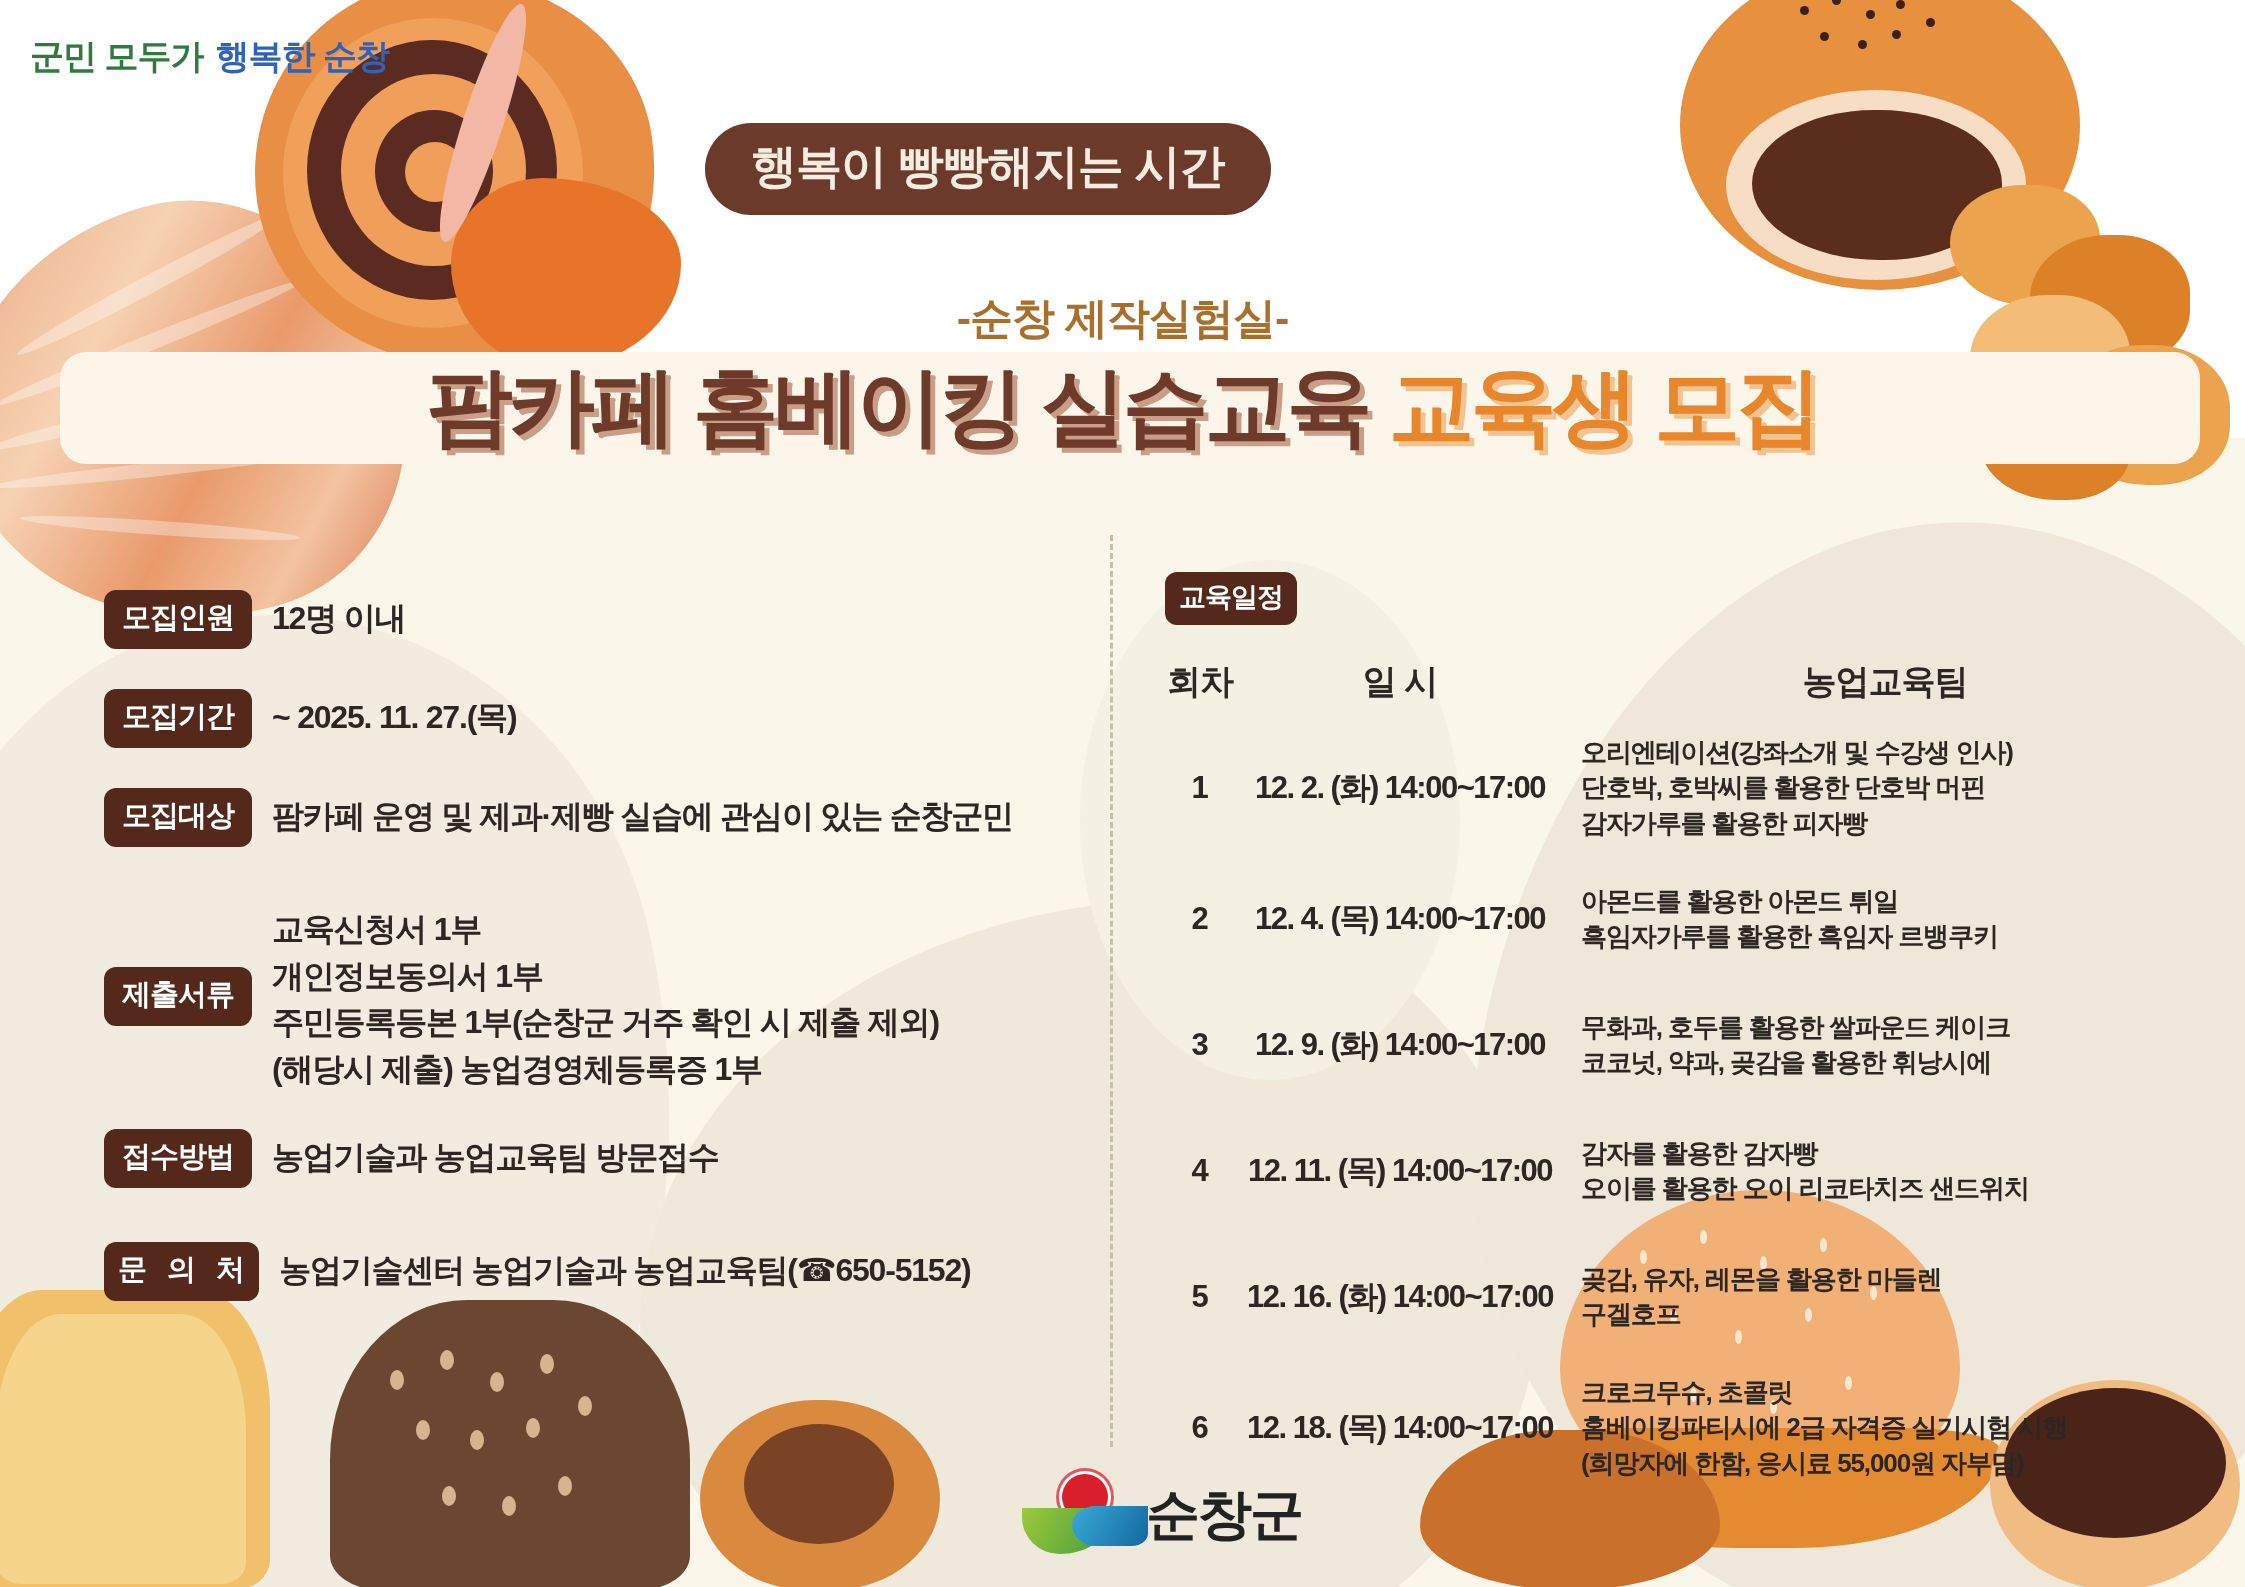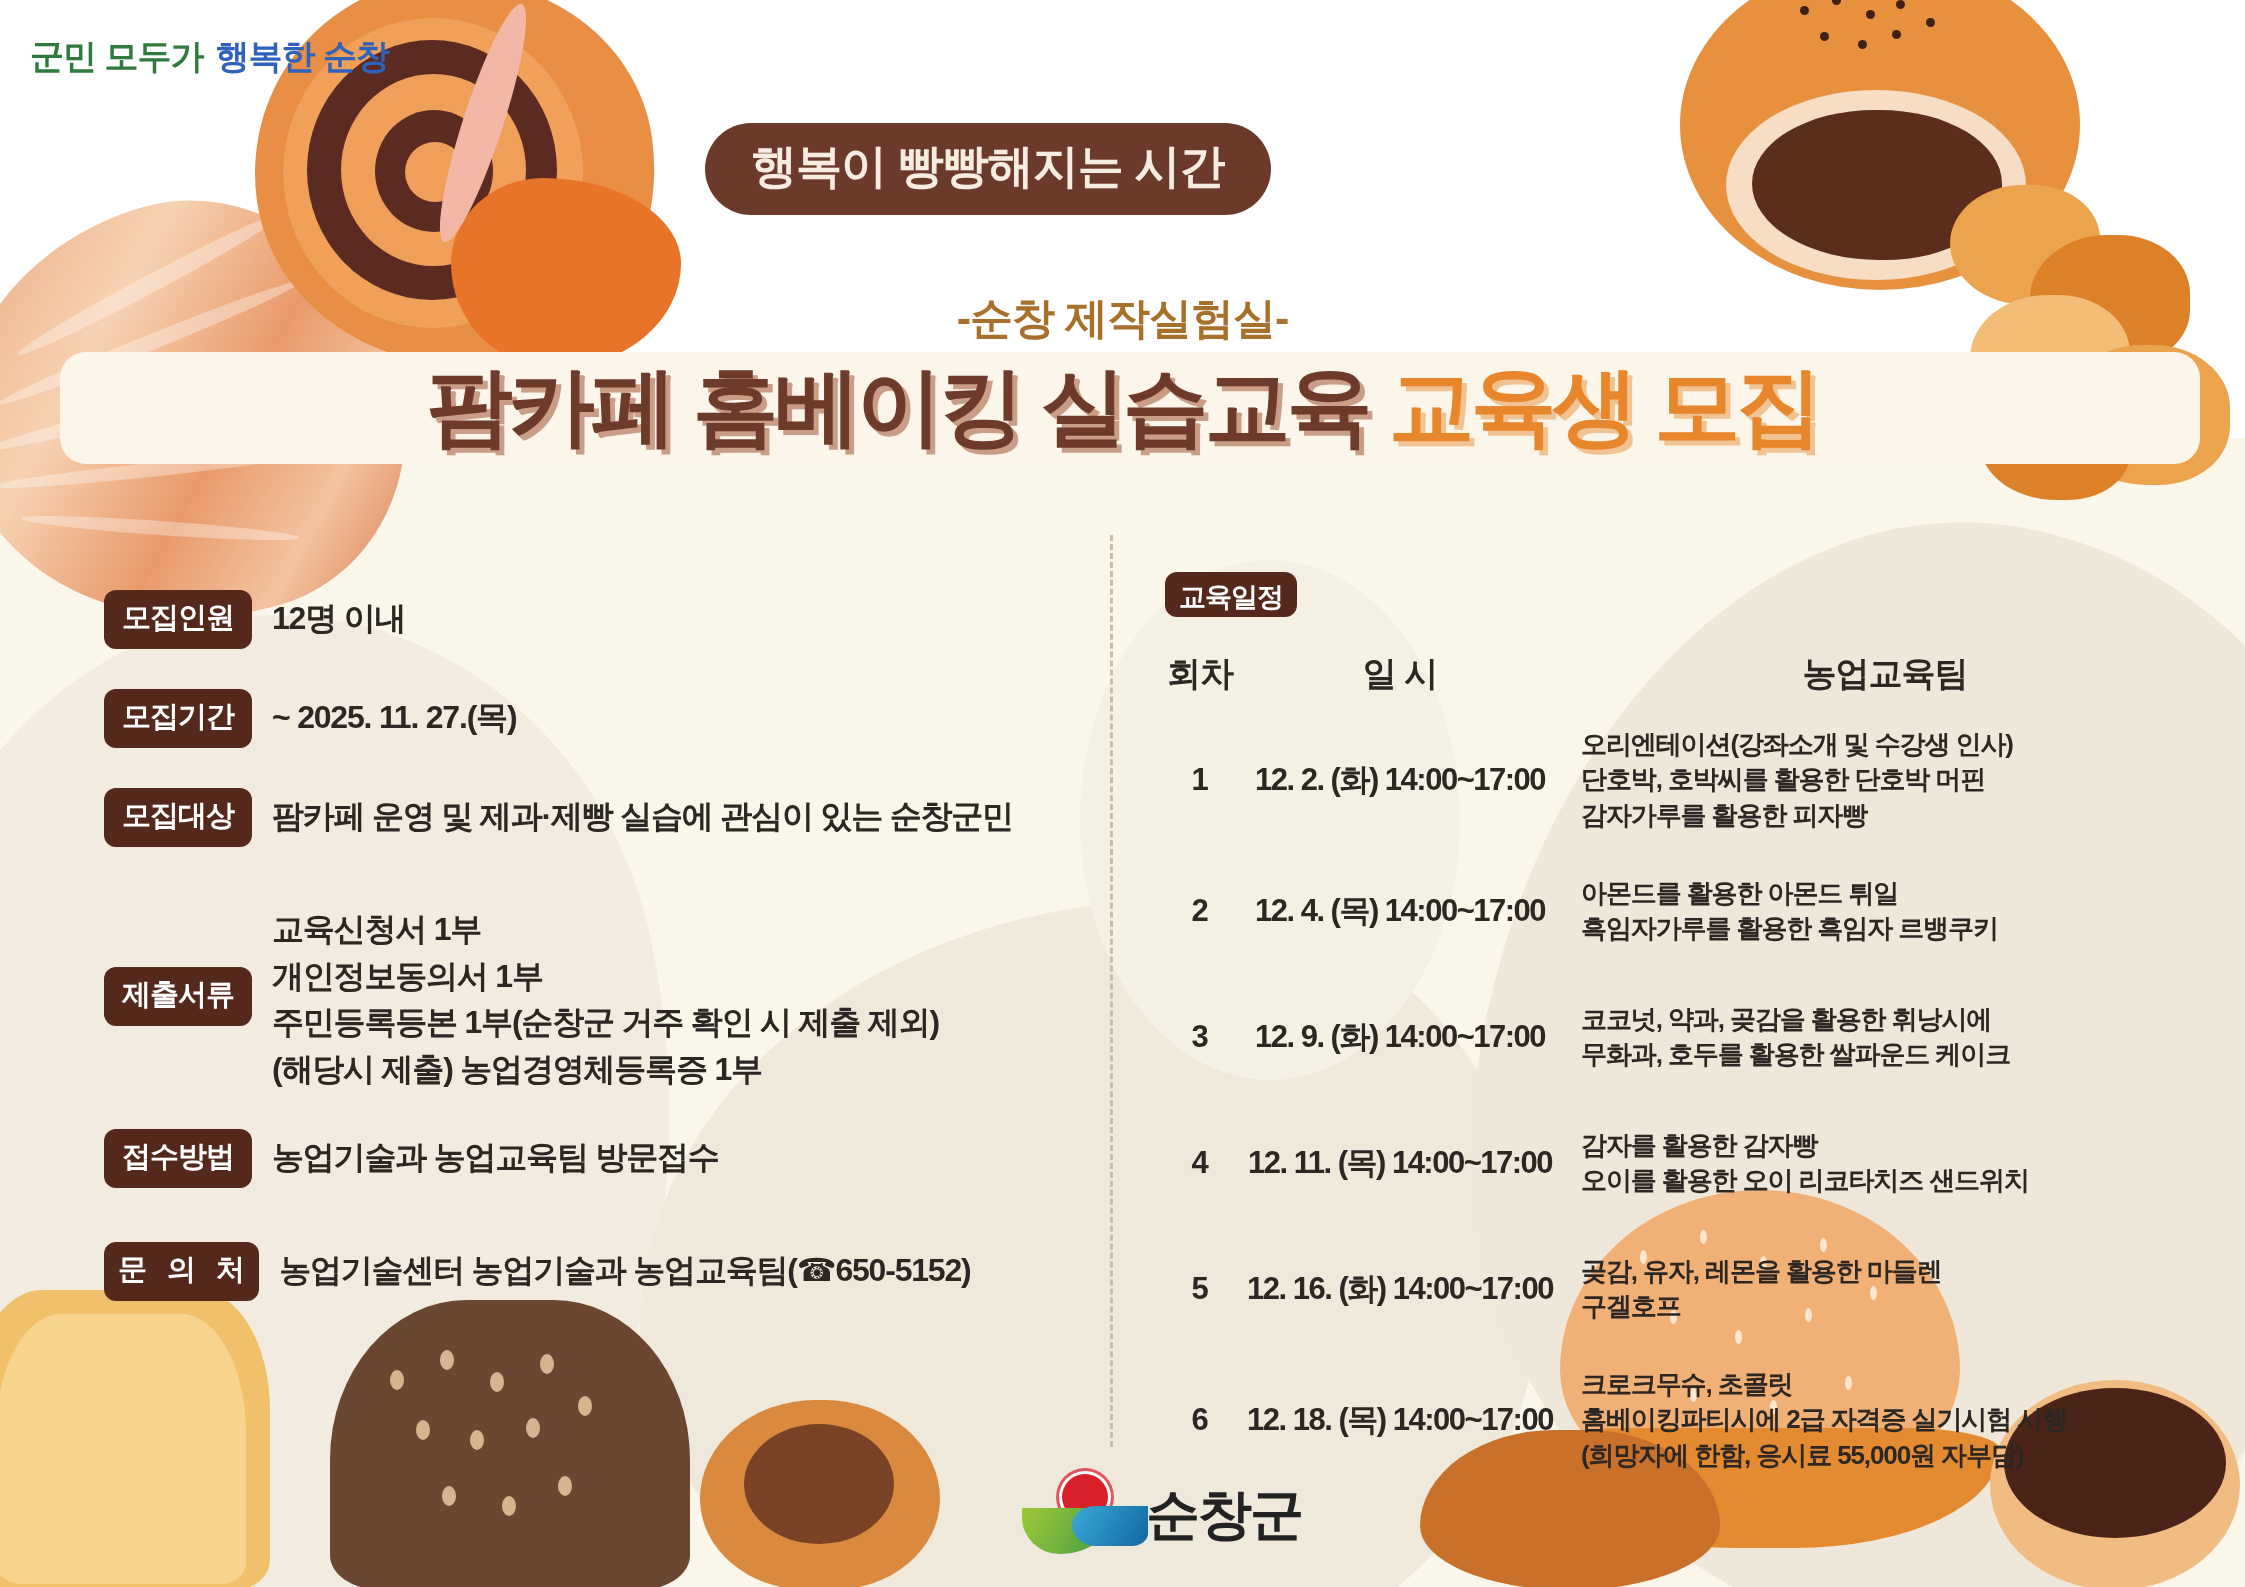--- a/index.html
+++ b/index.html
@@ -185,21 +185,21 @@
   }
   .info-row.r-target{ margin-bottom:54px; }
   .info-row.r-docs{ margin-bottom:36px;align-items:center; }
   .info-row.r-apply{ margin-bottom:54px; }
   .info-tag.wide{ letter-spacing:6px; padding-right:8px; }
 
   
   .right-col{ position:absolute; left:1165px; top:572px; width:1040px; z-index:35; }
   .sched-tag{
     display:inline-block; background:#54291c; color:#fff; border-radius:12px;
-    font-size:27px; font-weight:800; letter-spacing:-1px; padding:7px 14px 2px;
+    font-size:27px; font-weight:800; letter-spacing:-1px; padding:7px 14px 10px;
   }
   .sched-head{
     display:flex; margin-top:34px; color:#2c2723;
     font-size:34px; font-weight:800; letter-spacing:-1px;
   }
   .col-no{ flex:0 0 70px; text-align:center; }
   .col-dt{ flex:0 0 330px; text-align:center; }
   .col-ct{ flex:1 1 auto; text-align:center; }
 
   .sched-row{ display:flex; align-items:center; margin-top:30px; min-height:96px; }
@@ -396,22 +396,22 @@
           <div class="col-dt">12. 4. (목) 14:00~17:00</div>
           <div class="col-ct">
             <div class="ct-line">아몬드를 활용한 <b>아몬드 튀일</b></div>
             <div class="ct-line">흑임자가루를 활용한 <b>흑임자 르뱅쿠키</b></div>
           </div>
         </div>
         <div class="sched-row">
           <div class="col-no">3</div>
           <div class="col-dt">12. 9. (화) 14:00~17:00</div>
           <div class="col-ct">
+            <div class="ct-line">무화과, 호두를 활용한 <b>쌀파운드 케이크</b></div>
             <div class="ct-line">코코넛, 약과, 곶감을 활용한 <b>휘낭시에</b></div>
-            <div class="ct-line">무화과, 호두를 활용한 <b>쌀파운드 케이크</b></div>
           </div>
         </div>
         <div class="sched-row">
           <div class="col-no">4</div>
           <div class="col-dt">12. 11. (목) 14:00~17:00</div>
           <div class="col-ct">
             <div class="ct-line">감자를 활용한 <b>감자빵</b></div>
             <div class="ct-line">오이를 활용한 <b>오이 리코타치즈 샌드위치</b></div>
           </div>
         </div>

